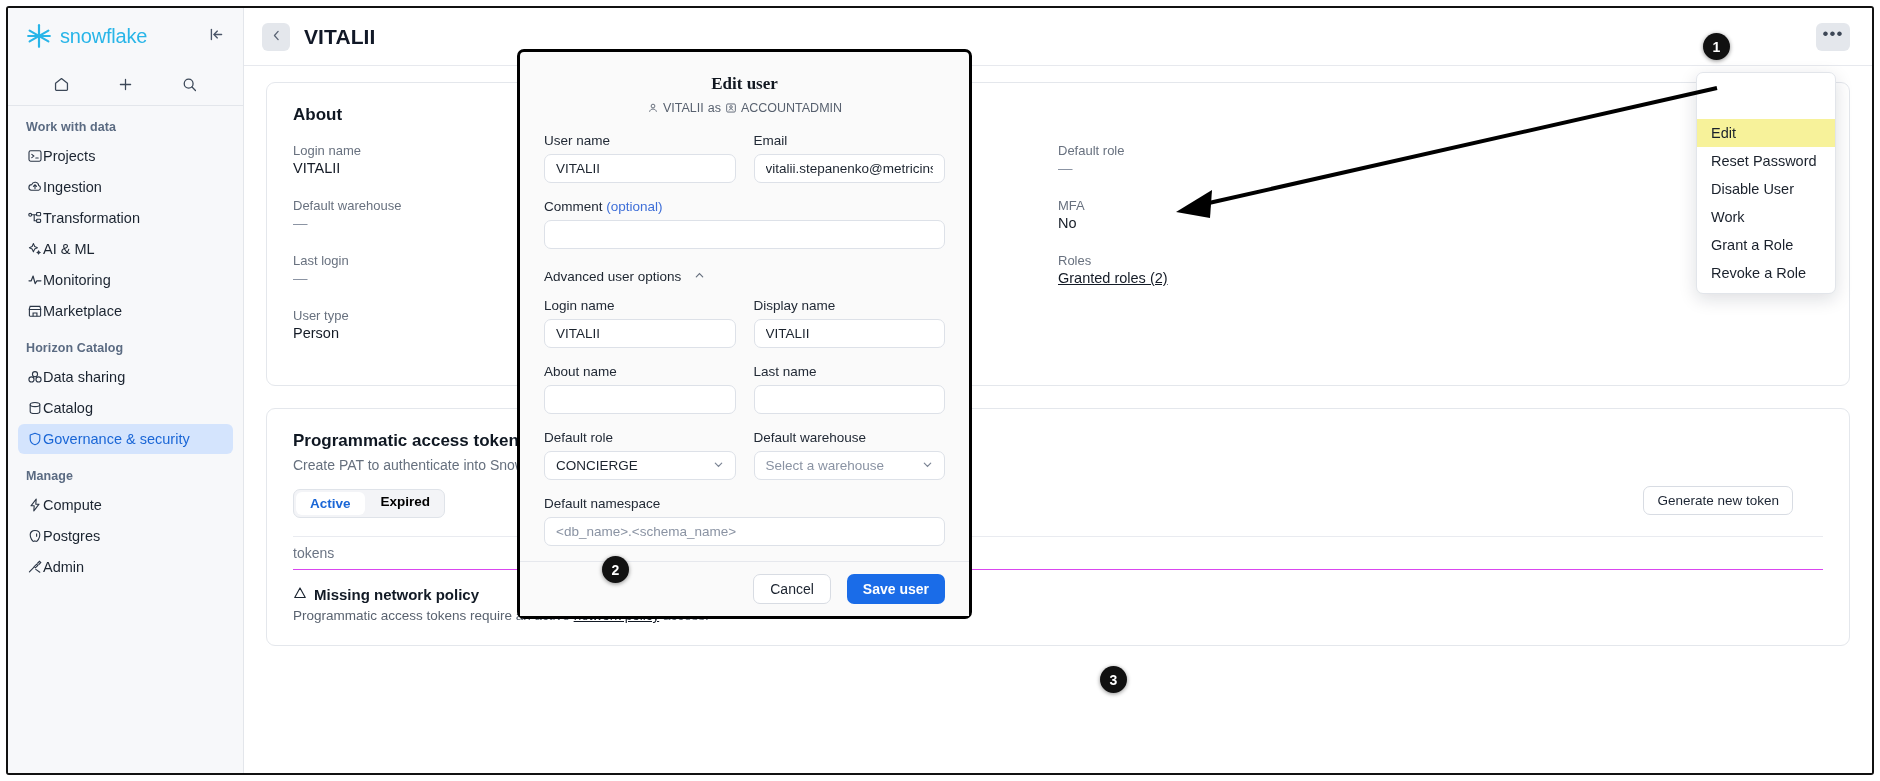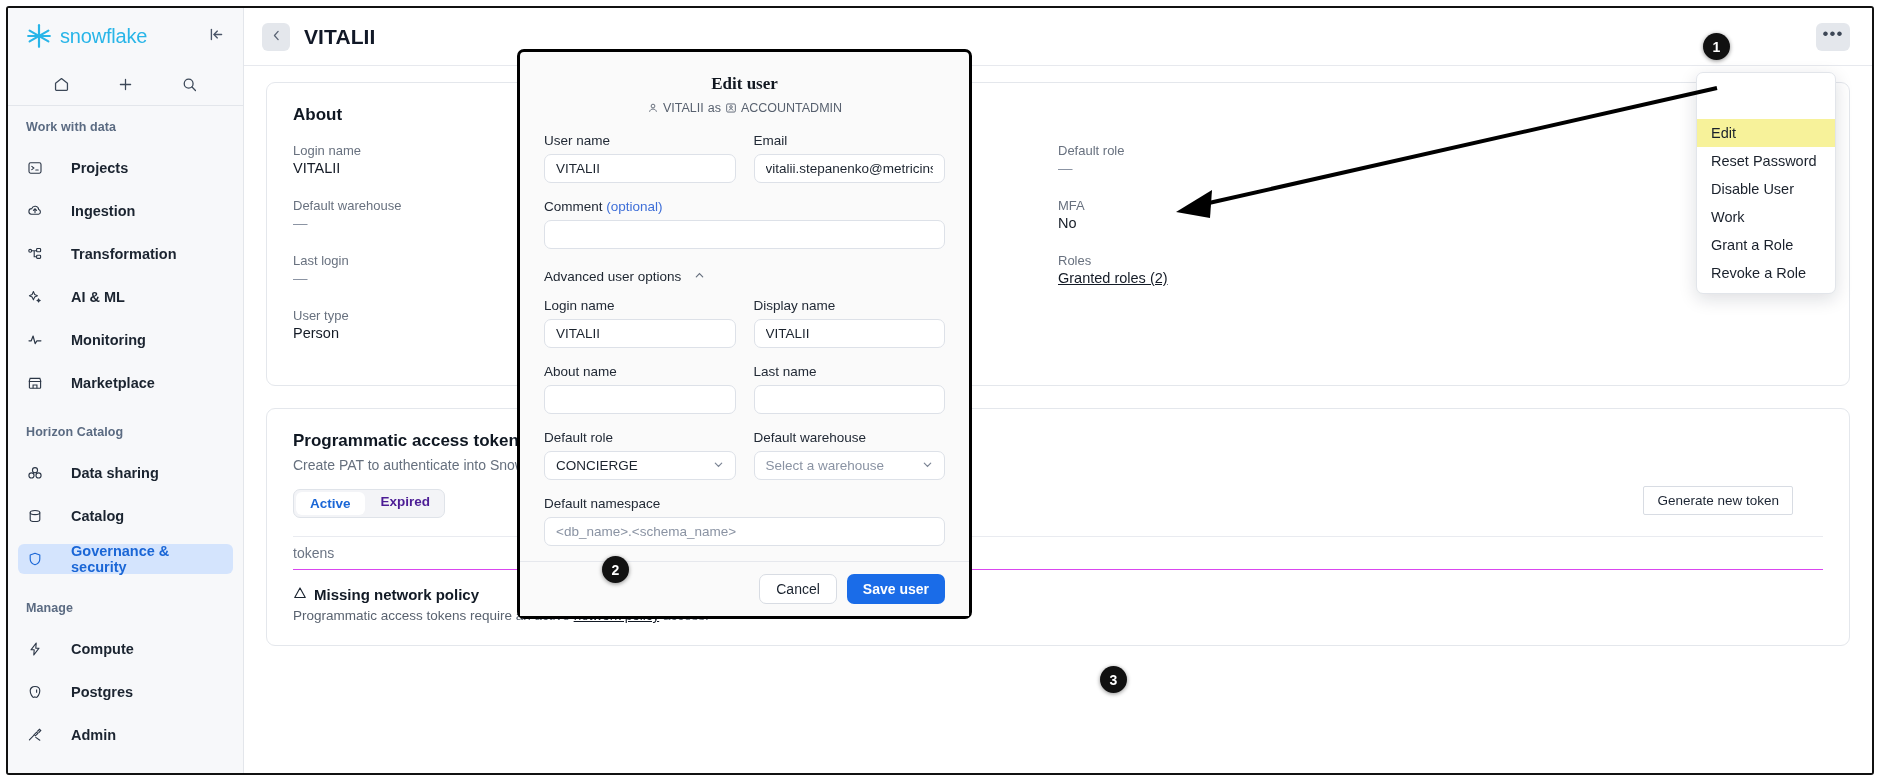--- a/index.html
+++ b/index.html
@@ -37,24 +37,24 @@
     height: 42px; padding: 0 22px;
     border-bottom: 1px solid #e3e6eb;
     margin: 0 0 0 0;
   }
   .sb-quick span { color: #3c4858; cursor: pointer; display:flex; align-items:center;}
   .sb-section {
     font-size: 12.5px; font-weight: bold; color: #5b6b82;
     padding: 14px 18px 6px 18px; letter-spacing: 0.1px;
   }
   .sb-item {
-    display: flex; align-items: center; gap: 28px;
-    height: 30px; margin: 13px 10px; padding: 0 8px;
+    display: flex; align-items: center; gap: 0;
+    height: 30px; margin: 1px 10px; padding: 0 8px;
     border-radius: 6px; cursor: pointer;
-    font-size: 14.5px; color: #1b2430; font-weight: bold;
+    font-size: 14.5px; color: #1b2430;
   }
   .sb-item .ico { width: 17px; height: 17px; flex: 0 0 17px; display:flex; align-items:center; justify-content:center; color:#2b3646; }
   .sb-item.active { background: #d4e4fd; color: #1a66d6; }
   .sb-item.active .ico { color: #1a66d6; }
 
   
   .main { flex: 1; height: 100%; position: relative; background: #ffffff; overflow: hidden; }
   .topbar {
     height: 58px; display: flex; align-items: center; gap: 14px;
     padding: 0 22px 0 18px; border-bottom: 1px solid #e7e9ee;
@@ -86,25 +86,25 @@
   .fld-value { font-size: 14.5px; color: #141b26; margin-bottom: 22px; }
   .fld-value.dash { color: #8b94a3; }
   .link-u { color: #141b26; text-decoration: underline; cursor: pointer; }
 
   .pat-sub { font-size: 14px; color: #66707e; margin-top: 6px; }
   .seg {
     display: inline-flex; margin-top: 16px;
     border: 1px solid #dfe3e9; border-radius: 7px; overflow: hidden;
     background: #f3f4f7;
   }
-  .seg div { padding: 4px 14px; font-size: 13.5px; color: #4c1d95; cursor: pointer; font-weight: 600;}
+  .seg div { padding: 4px 14px; font-size: 13.5px; color: #000000; cursor: pointer; font-weight: 600;}
   .seg div.on { background: #ffffff; color: #1a66d6; border-radius: 6px; margin: 2px; }
   .gen-btn {
     position: absolute; right: 30px; top: 0;
-    border: 1px solid #d8dce3; border-radius: 2px; background: #fff;
+    border: 1px solid #d8dce3; border-radius: 7px; background: #fff;
     font-size: 13.5px; color: #1c2533; padding: 6px 13px; cursor: pointer;
     font-family: inherit;
   }
   .pat-head-row { position: relative; }
   .tok-row { border-top: 1px solid #e9ebf0; margin-top: 18px; padding-top: 12px; font-size: 14px; color: #6b7484;}
   .tok-row2 { border-top: 1px solid #e9ebf0; border-bottom: 1px solid #d946ef; padding: 8px 0; }
   .warn-title { font-size: 15px; font-weight: bold; color: #121a25; display:flex; gap:7px; align-items:center; margin-top: 16px;}
   .warn-sub { font-size: 13.5px; color: #59626f; margin-top: 5px; }
 
   
@@ -148,21 +148,21 @@
   }
   .fselect.ph { color: #8a93a3; }
   .fselect .chev { margin-left: auto; color: #7b8494; font-size: 11px; }
   .adv {
     margin-top: 20px; font-size: 13.5px; color: #1c242f;
     display: flex; align-items: center; gap: 13px; cursor: pointer;
   }
   .adv .caret { font-size: 10px; color: #66707e; }
   .modal-foot {
     border-top: 1px solid #e6e8ed; padding: 12px 24px;
-    display: flex; justify-content: flex-end; gap: 10px; background: #fafafa;
+    display: flex; justify-content: flex-end; gap: 16px; background: #fafafa;
   }
   .btn-ghost {
     border: 1px solid #d8dce3; background: #fff; border-radius: 7px;
     font-size: 14px; color: #1b232f; padding: 6px 16px; cursor: pointer; font-family: inherit;
   }
   .btn-pri {
     border: none; background: #1a6ce8; border-radius: 7px;
     font-size: 14px; color: #fff; padding: 7px 16px; cursor: pointer; font-weight: bold; font-family: inherit;
   }
 

